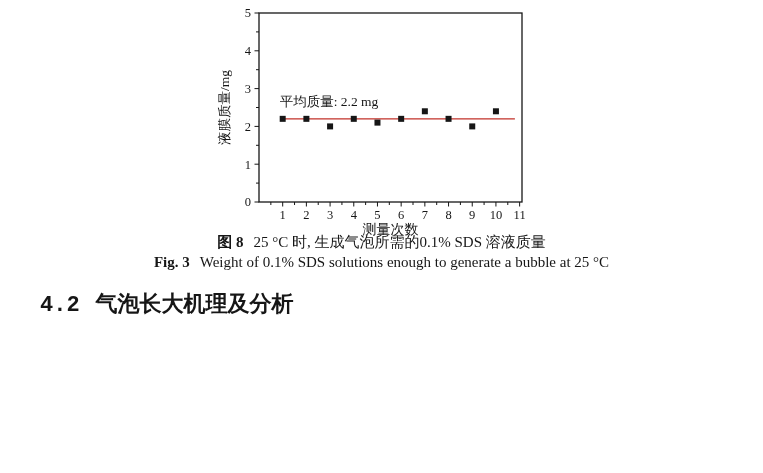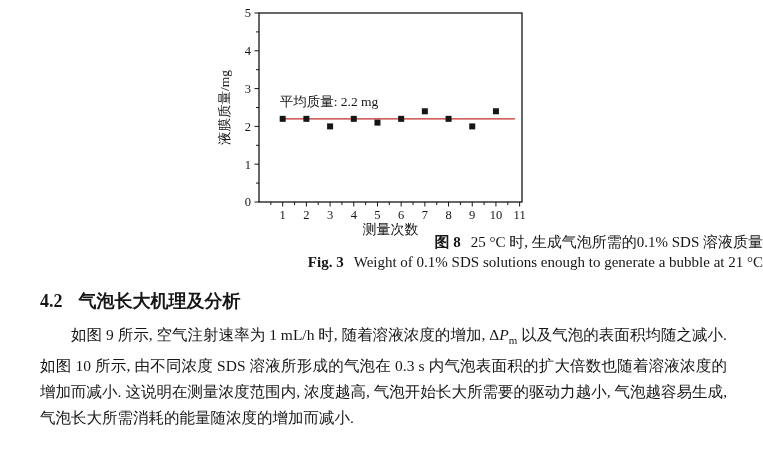--- a/index.html
+++ b/index.html
@@ -4,23 +4,23 @@
 <style>
   html,body{margin:0;padding:0;}
   body{
     width:763px;height:473px;background:#ffffff;color:#161616;
     font-family:"Liberation Serif","DejaVu Serif",serif;
     position:relative;overflow:hidden;
   }
   .figure{position:relative;width:763px;height:232px;}
   .plot-svg{position:absolute;left:192px;top:0;}
   .plot-svg text{font-family:"Liberation Serif","DejaVu Serif",serif;fill:#161616;}
-  .caption{width:763px;text-align:right;font-size:15px;line-height:20px;}
+  .caption{width:763px;text-align:center;font-size:15px;line-height:20px;}
   .caption .cap-label{font-weight:bold;margin-right:10px;}
-  .section-heading{margin:17px 0 0 40px;font-size:18px;font-weight:bold;}
+  .section-heading{margin:17px 0 0 40px;font-size:22px;font-weight:bold;font-family:Liberation Mono, monospace;}
   .section-heading .sec-num{margin-right:16px;}
   .body-paragraph{
     margin:9px 36px 0 40px;font-size:15.5px;line-height:26px;
     text-align:justify;text-indent:2em;
   }
   .body-paragraph i{font-style:italic;}
   .body-paragraph sub{font-size:11px;}
 </style>
 </head>
 <body>
@@ -95,22 +95,21 @@
         <rect x="277.2432432432432" y="123.39999999999999" width="6" height="6" fill="#161616"></rect>
         <rect x="300.93693693693695" y="108.28" width="6" height="6" fill="#161616"></rect>
       </svg>
   </figure>
 
   <div class="caption">
     <span class="cap-label">图 8</span><span>25 °C 时, 生成气泡所需的0.1% SDS 溶液质量</span>
   </div>
 
   <div class="caption">
-    <span class="cap-label">Fig. 3</span><span>Weight of 0.1% SDS solutions enough to generate a bubble at 21 °C</span>
+    <span class="cap-label">Fig. 3</span><span>Weight of 0.1% SDS solutions enough to generate a bubble at 25 °C</span>
   </div>
 
   <h2 class="section-heading">
     <span class="sec-num">4.2</span><span>气泡长大机理及分析</span>
   </h2>
 
-  <p class="body-paragraph"><span>如图 9 所示, 空气注射速率为 1 mL/h 时, 随着溶液浓度的增加, </span><span>Δ</span><i>P</i><sub>m</sub><span> 以及气泡的表面积均随之减小. 如图 10 所示, 由不同浓度 SDS 溶液所形成的气泡在 0.3 s 内气泡表面积的扩大倍数也随着溶液浓度的增加而减小. 这说明在测量浓度范围内, 浓度越高, 气泡开始长大所需要的驱动力越小, 气泡越容易生成, 气泡长大所需消耗的能量随浓度的增加而减小.</span></p>
 
 </div>
 
 </body></html>

